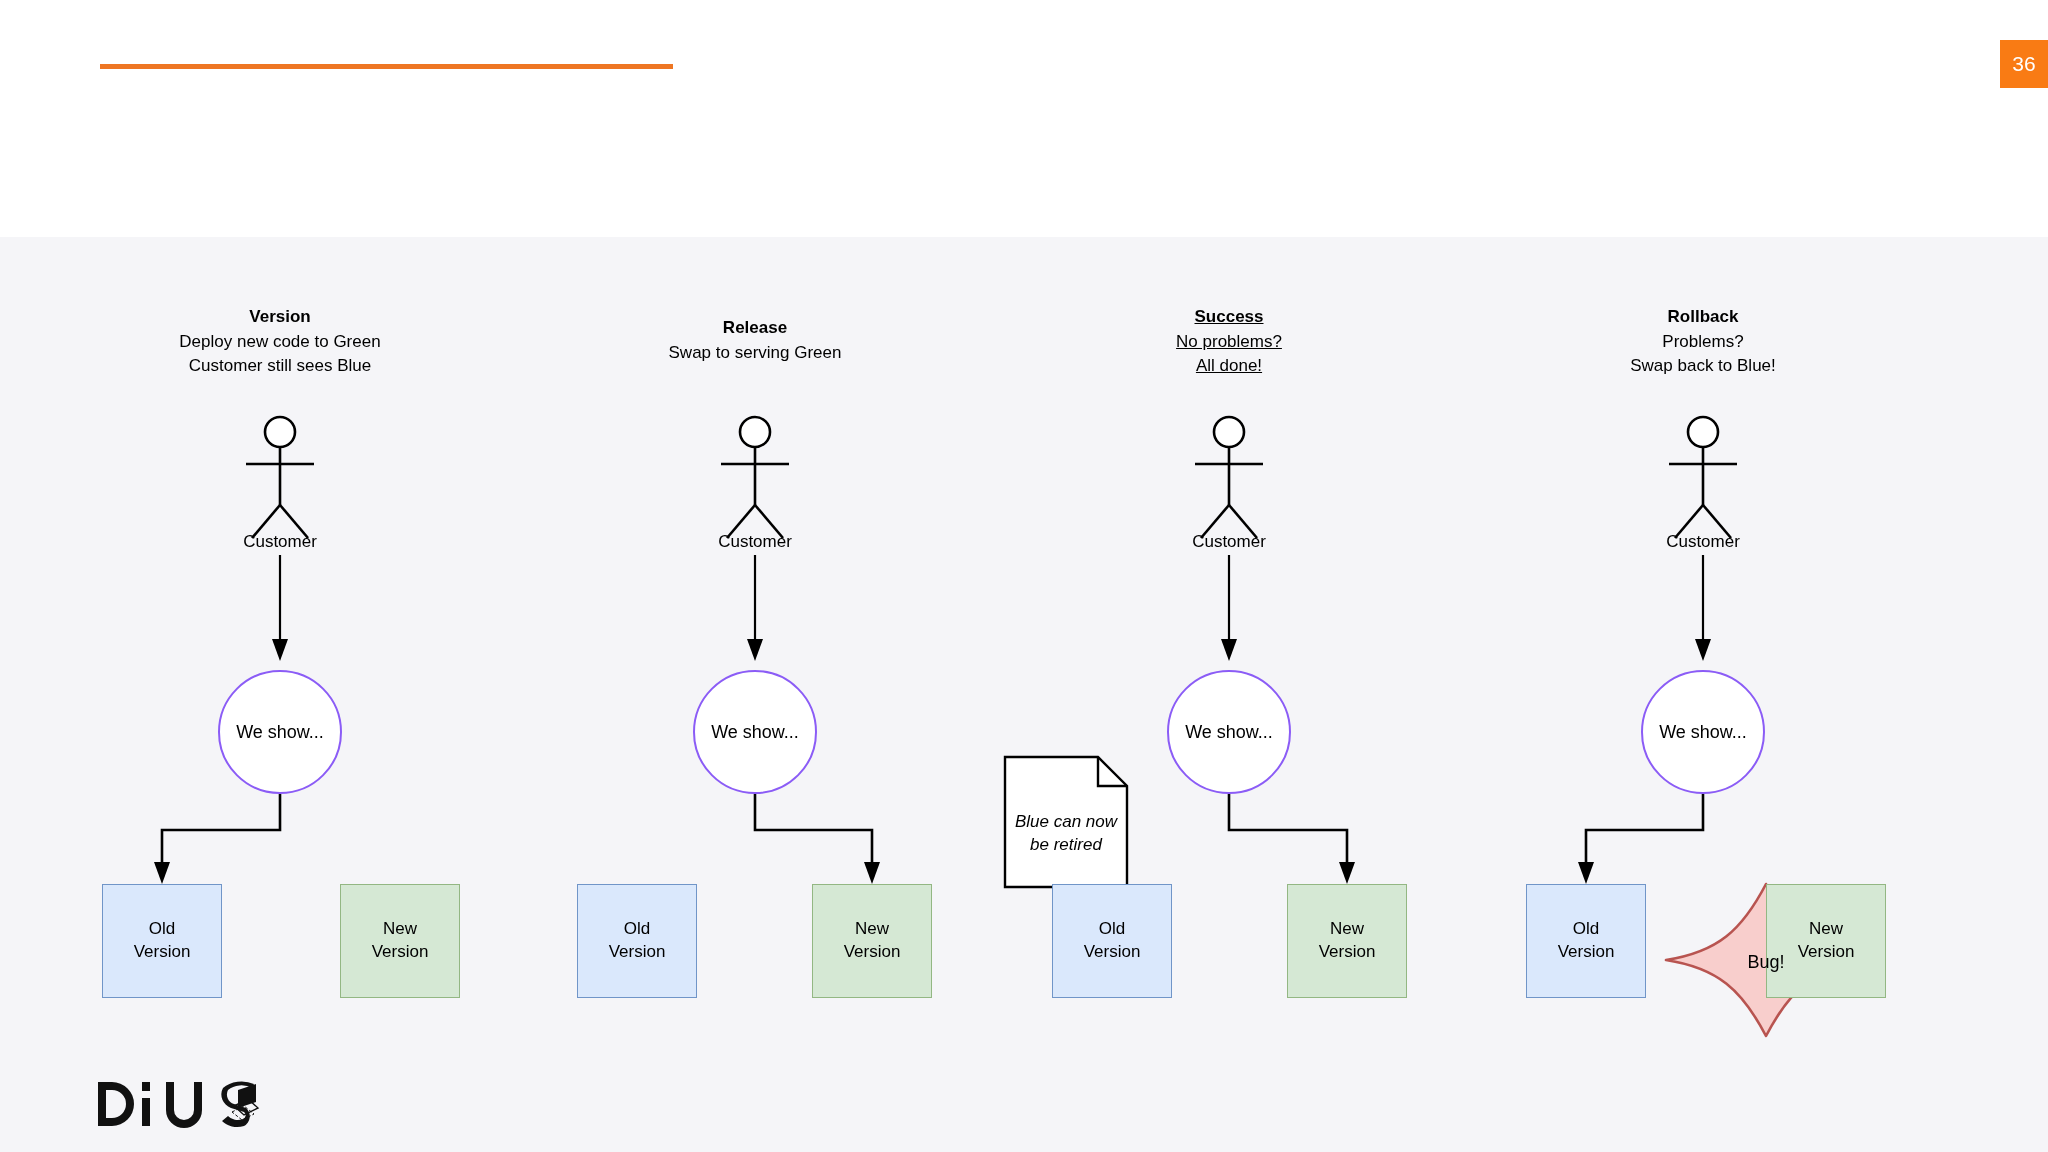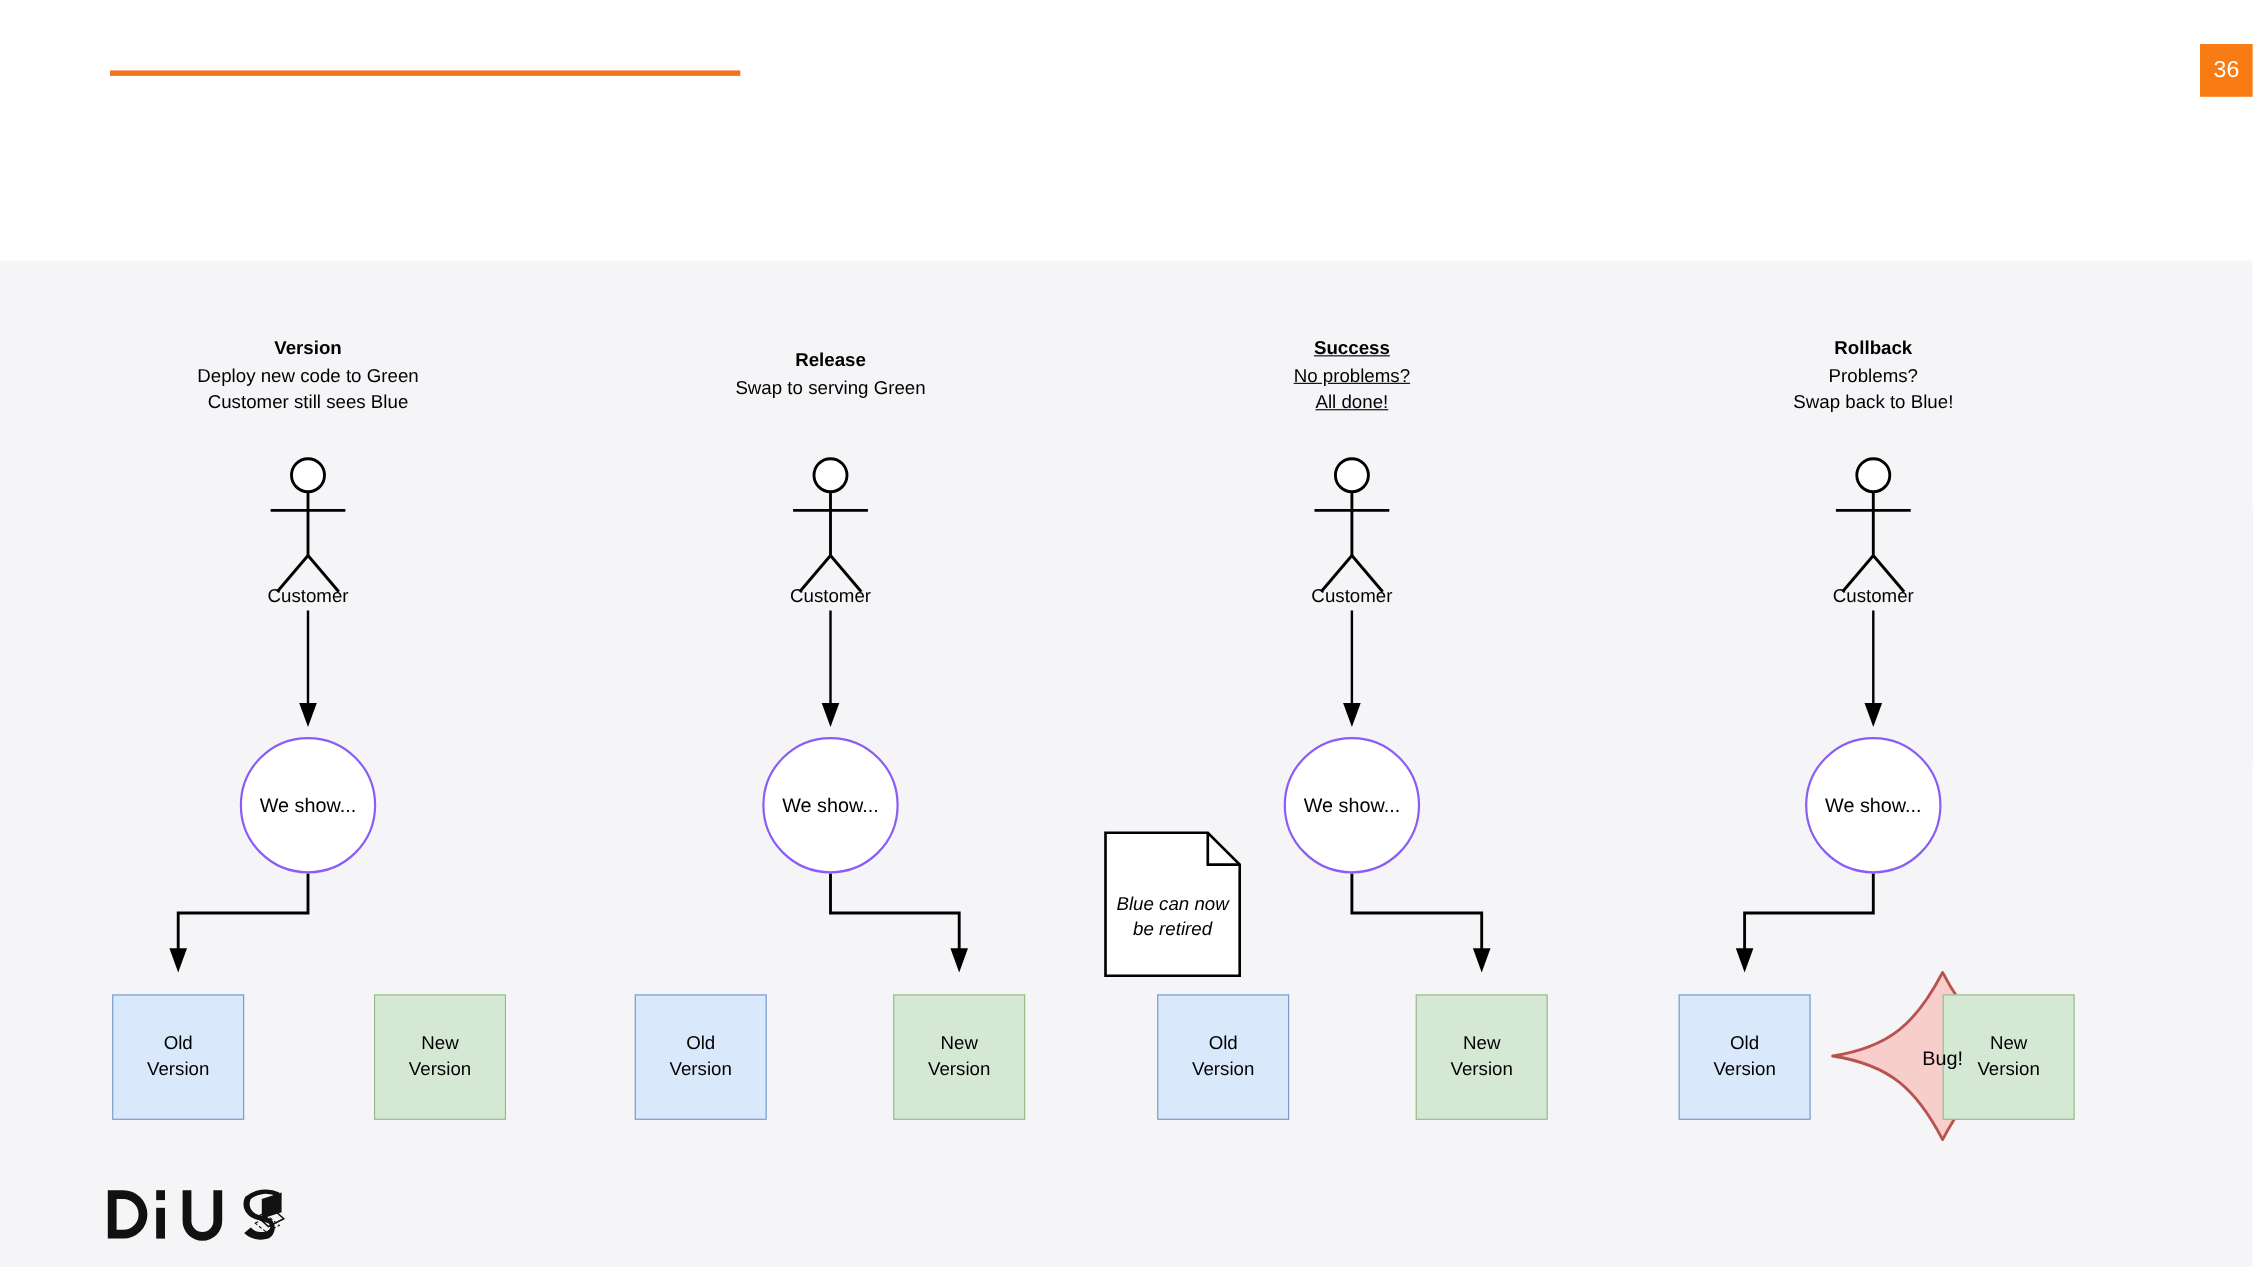--- a/index.html
+++ b/index.html
@@ -60,21 +60,21 @@
     border: 2px solid #8b5cf6; border-radius: 50%;
     background: #ffffff;
     display: flex; align-items: center; justify-content: center;
     font-size: 18px; color: #000000;
   }
 
   
   .vbox {
     position: absolute; width: 120px; height: 114px;
     display: flex; align-items: center; justify-content: center;
-    text-align: center; font-size: 17px; line-height: 1.35; color: #000000; margin-top: 20px;
+    text-align: center; font-size: 17px; line-height: 1.35; color: #000000;
   }
   .vbox.old { background: #dae8fc; border: 1.5px solid #7095c8; }
   .vbox.new { background: #d5e8d4; border: 1.5px solid #93b783; }
 
   
   .note {
     position: absolute; width: 122px; height: 130px;
     font-style: italic; font-size: 17px; line-height: 1.35;
     color: #000000; text-align: center; text-decoration: underline;
   }

